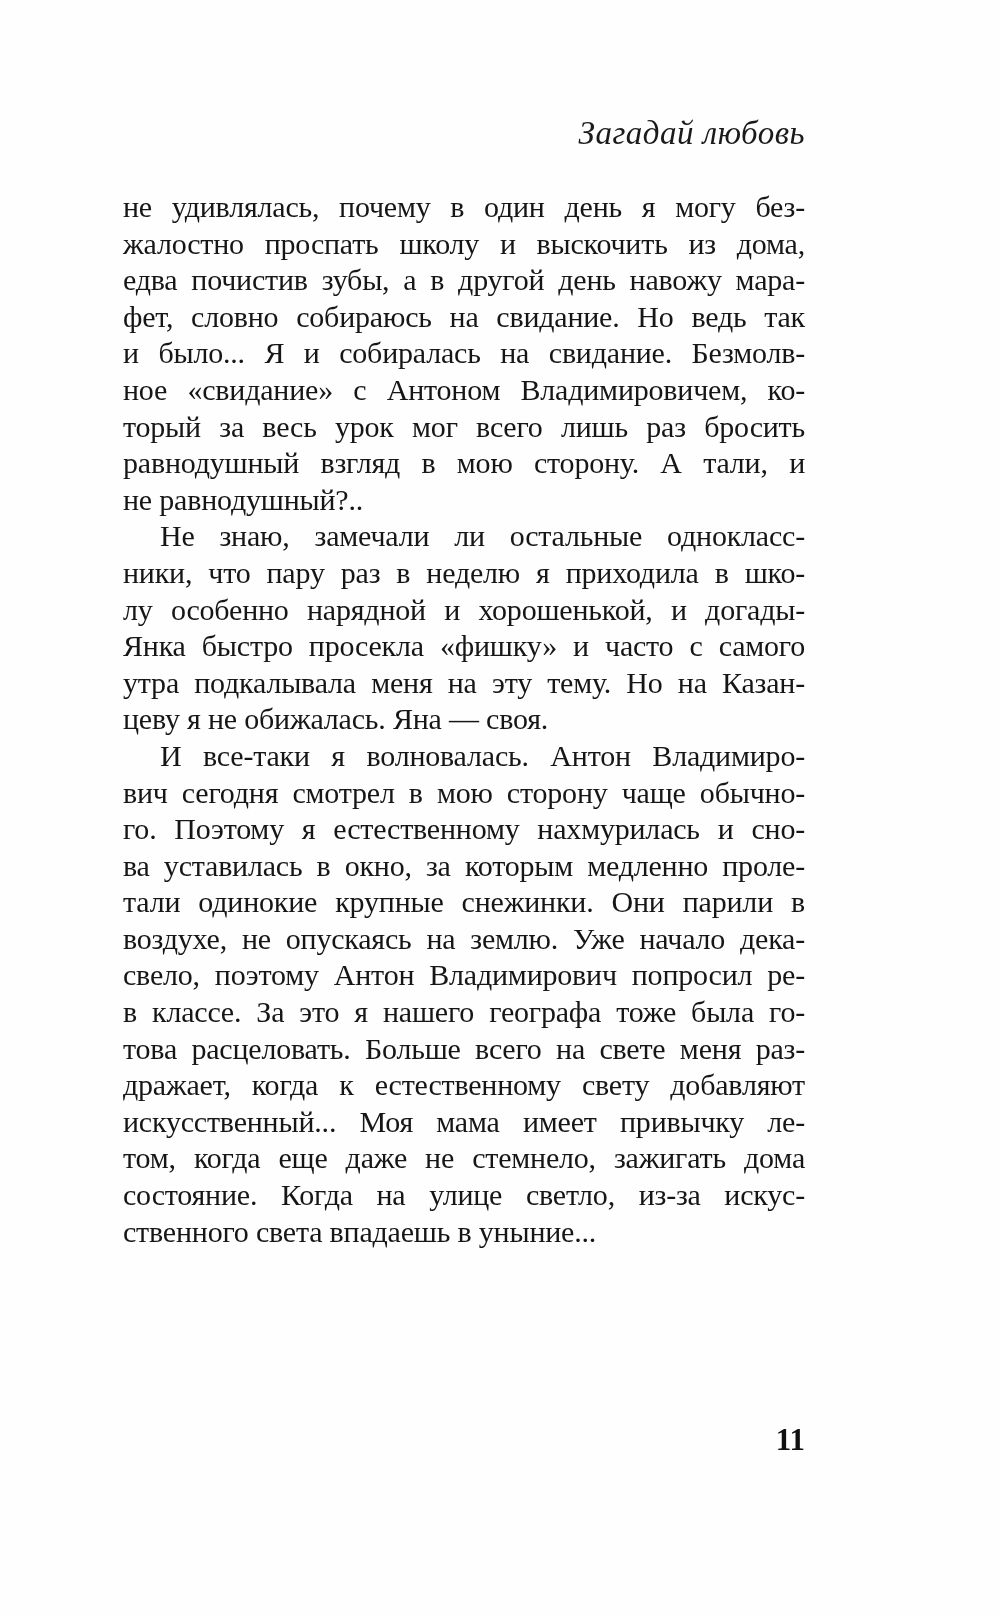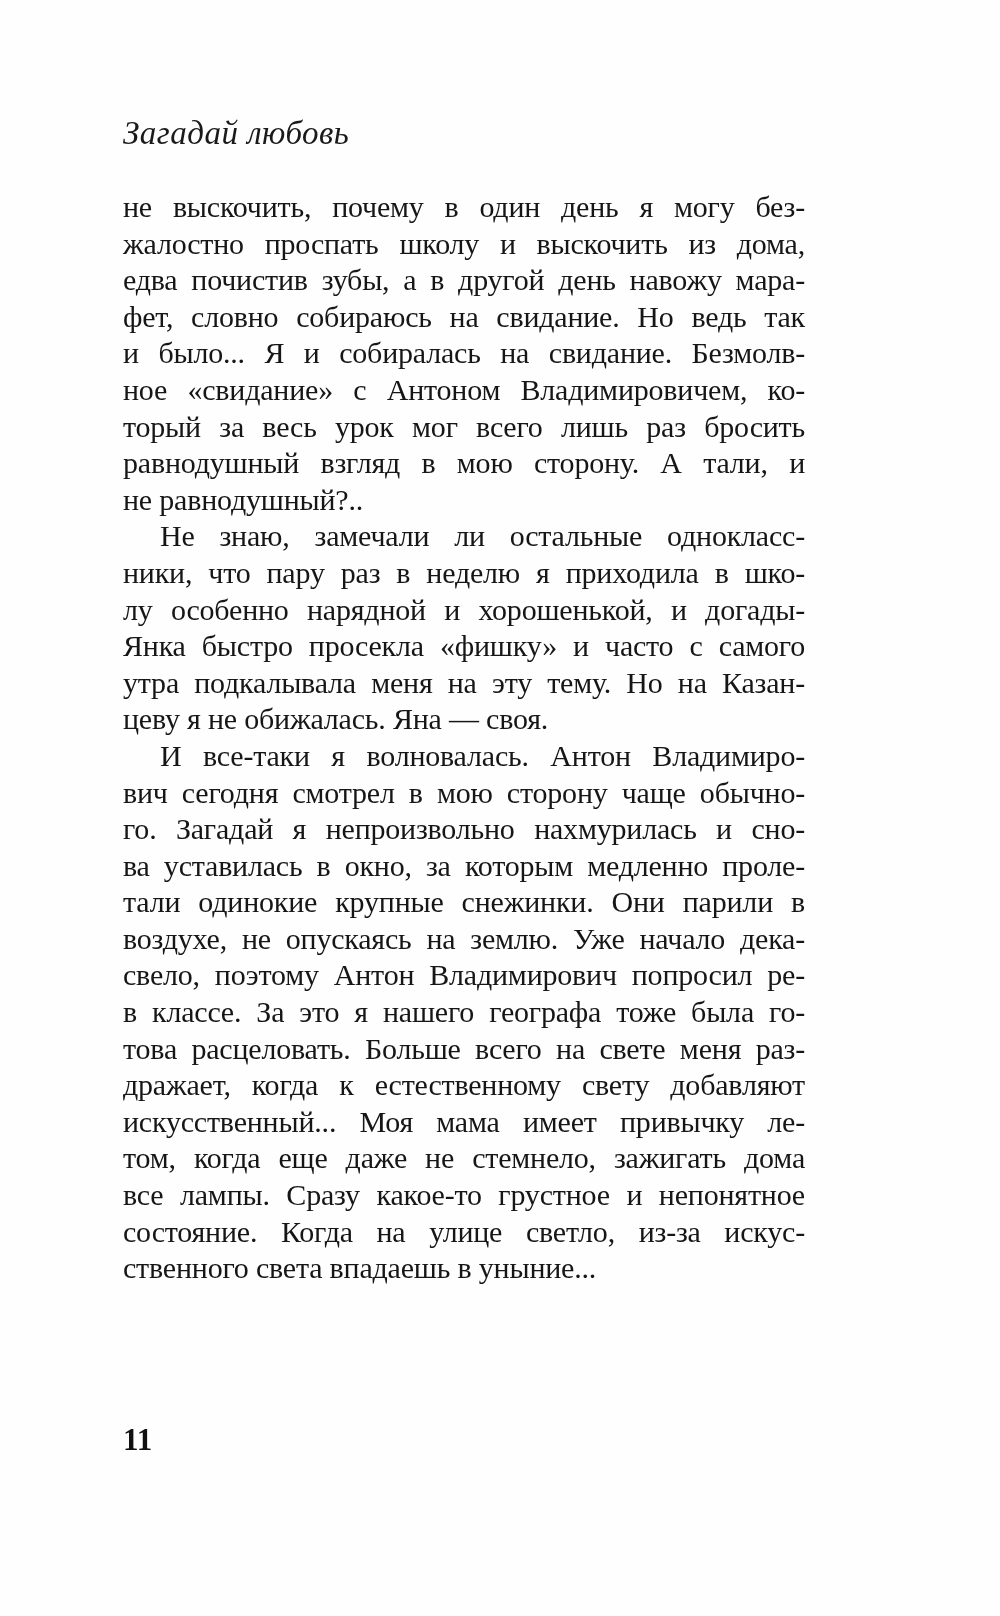--- a/index.html
+++ b/index.html
@@ -14,21 +14,21 @@
     background: #fefefe;
     overflow: hidden;
     font-family: "Liberation Serif", "DejaVu Serif", serif;
     color: #161616;
   }
   .running-title {
     position: absolute;
     top: 114px;
     left: 123px;
     width: 682px;
-    text-align: left;
+    text-align: right;
     font-style: italic;
     font-size: 33px;
     line-height: 38px;
     letter-spacing: 0.5px;
     color: #1a1a1a;
   }
   .text-block {
     position: absolute;
     top: 189px;
     left: 123px;
@@ -48,59 +48,59 @@
     text-align-last: left;
   }
   .text-line.indent {
     padding-left: 37px;
   }
   .page-number {
     position: absolute;
     top: 1424px;
     left: 123px;
     width: 682px;
+    text-align: right;
     font-size: 31px;
     line-height: 32px;
     font-weight: bold;
     color: #111111;
   }
 </style>
 </head>
 <body>
 
 <div class="page">
   <div class="running-title">Загадай любовь</div>
 
   <div class="text-block" id="text-block">
-      <div class="text-line">не выскочить, почему в один день я могу без-</div>
+      <div class="text-line">не удивлялась, почему в один день я могу без-</div>
       <div class="text-line">жалостно проспать школу и выскочить из дома,</div>
       <div class="text-line">едва почистив зубы, а в другой день навожу мара-</div>
       <div class="text-line">фет, словно собираюсь на свидание. Но ведь так</div>
       <div class="text-line">и было... Я и собиралась на свидание. Безмолв-</div>
       <div class="text-line">ное «свидание» с Антоном Владимировичем, ко-</div>
       <div class="text-line">торый за весь урок мог всего лишь раз бросить</div>
       <div class="text-line">равнодушный взгляд в мою сторону. А тали, и</div>
       <div class="text-line para-last">не равнодушный?..</div>
       <div class="text-line indent">Не знаю, замечали ли остальные однокласс-</div>
       <div class="text-line">ники, что пару раз в неделю я приходила в шко-</div>
       <div class="text-line">лу особенно нарядной и хорошенькой, и догады-</div>
       <div class="text-line">Янка быстро просекла «фишку» и часто с самого</div>
       <div class="text-line">утра подкалывала меня на эту тему. Но на Казан-</div>
       <div class="text-line para-last">цеву я не обижалась. Яна — своя.</div>
       <div class="text-line indent">И все-таки я волновалась. Антон Владимиро-</div>
       <div class="text-line">вич сегодня смотрел в мою сторону чаще обычно-</div>
-      <div class="text-line">го. Загадай я непроизвольно нахмурилась и сно-</div>
+      <div class="text-line">го. Поэтому я естественному нахмурилась и сно-</div>
       <div class="text-line">ва уставилась в окно, за которым медленно проле-</div>
       <div class="text-line">тали одинокие крупные снежинки. Они парили в</div>
       <div class="text-line">воздухе, не опускаясь на землю. Уже начало дека-</div>
       <div class="text-line">свело, поэтому Антон Владимирович попросил ре-</div>
       <div class="text-line">в классе. За это я нашего географа тоже была го-</div>
       <div class="text-line">това расцеловать. Больше всего на свете меня раз-</div>
       <div class="text-line">дражает, когда к естественному свету добавляют</div>
       <div class="text-line">искусственный... Моя мама имеет привычку ле-</div>
       <div class="text-line">том, когда еще даже не стемнело, зажигать дома</div>
-      <div class="text-line">все лампы. Сразу какое-то грустное и непонятное</div>
       <div class="text-line">состояние. Когда на улице светло, из-за искус-</div>
       <div class="text-line para-last">ственного света впадаешь в уныние...</div>
     </div>
 
   <div class="page-number">11</div>
 </div>
 
 </body></html>

